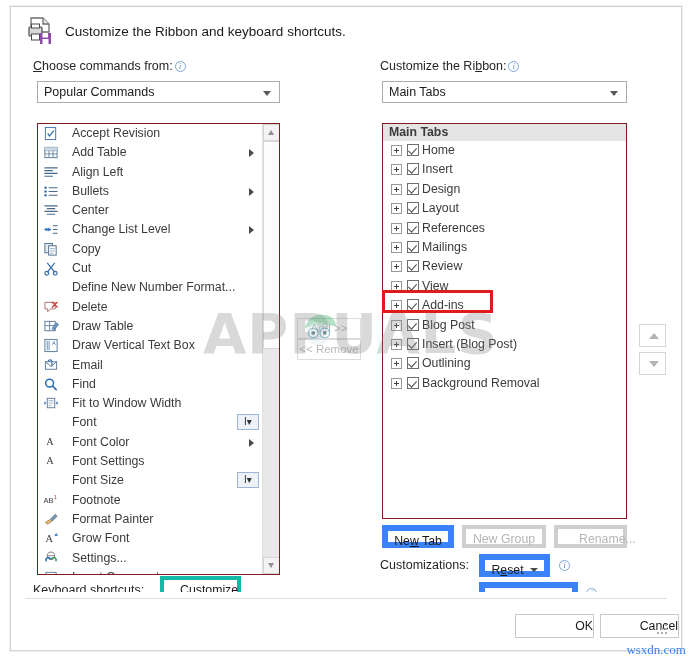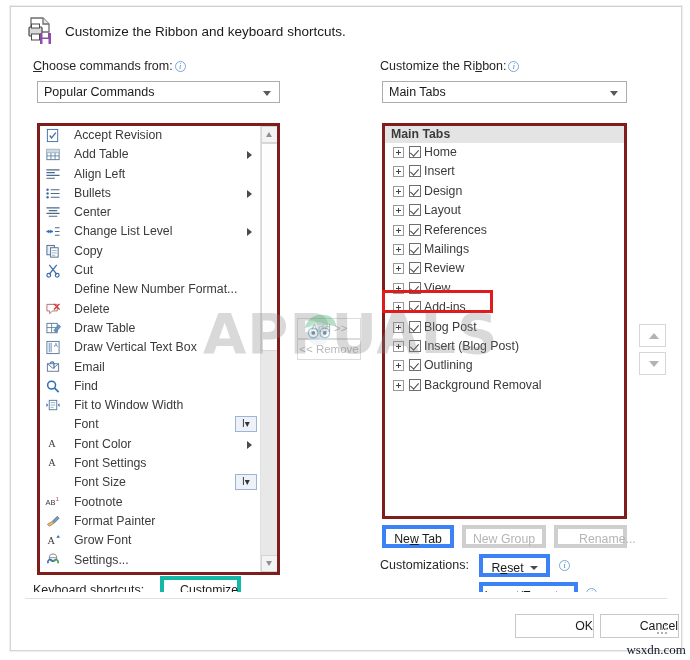--- a/index.html
+++ b/index.html
@@ -85,21 +85,21 @@
     right: 8px; top: 9px;
     width: 0; height: 0;
     border-left: 4px solid transparent;
     border-right: 4px solid transparent;
     border-top: 5px solid #5a5a5a;
   }
   
   .listbox {
     position: absolute;
     background: #ffffff;
-    border: 3px solid #7f1d1d;
+    border: 1px solid #7f1d1d;
     overflow: hidden;
   }
   .listbox-inner { position: relative; width: 100%; height: 100%; }
   .list-scroll {
     position: absolute;
     left: 0; top: 0; right: 17px; bottom: 0;
     overflow: hidden;
   }
   .li {
     position: relative;
@@ -236,21 +236,21 @@
     position: absolute;
     background: #ffffff;
     border: 4px solid #14b8a6;
     font-size: 12.3px;
     color: #1a1a1a;
     text-align: center;
     cursor: default;
     white-space: nowrap;
   }
   .btn.disabled { color: #b5b5b5; border-color: #cfcfcf; }
-  .btn.strong { border: 4px solid #3b82f6; }
+  .btn.strong { border: 6px solid #3b82f6; }
   .btn .dd {
     display: inline-block;
     width: 0; height: 0;
     border-left: 4px solid transparent;
     border-right: 4px solid transparent;
     border-top: 4.5px solid #4a4a4a;
     vertical-align: 2px;
     margin-left: 6px;
   }
   
@@ -311,21 +311,21 @@
     position: absolute;
     left: 286px; top: 300px;
     width: 46px; height: 46px;
     pointer-events: none;
     opacity: .55;
   }
   .wm-corner {
     position: absolute;
     right: 4px; bottom: 2px;
     font-size: 13px;
-    color: #0f172a;
+    color: #3b82f6;
     font-family: "Liberation Serif", serif;
     pointer-events: none;
   }
   .grip {
     position: absolute;
     right: 14px; bottom: 16px;
     width: 10px; height: 10px;
   }
   .grip b {
     position: absolute; width: 2px; height: 2px; background: #b0b0b0;

